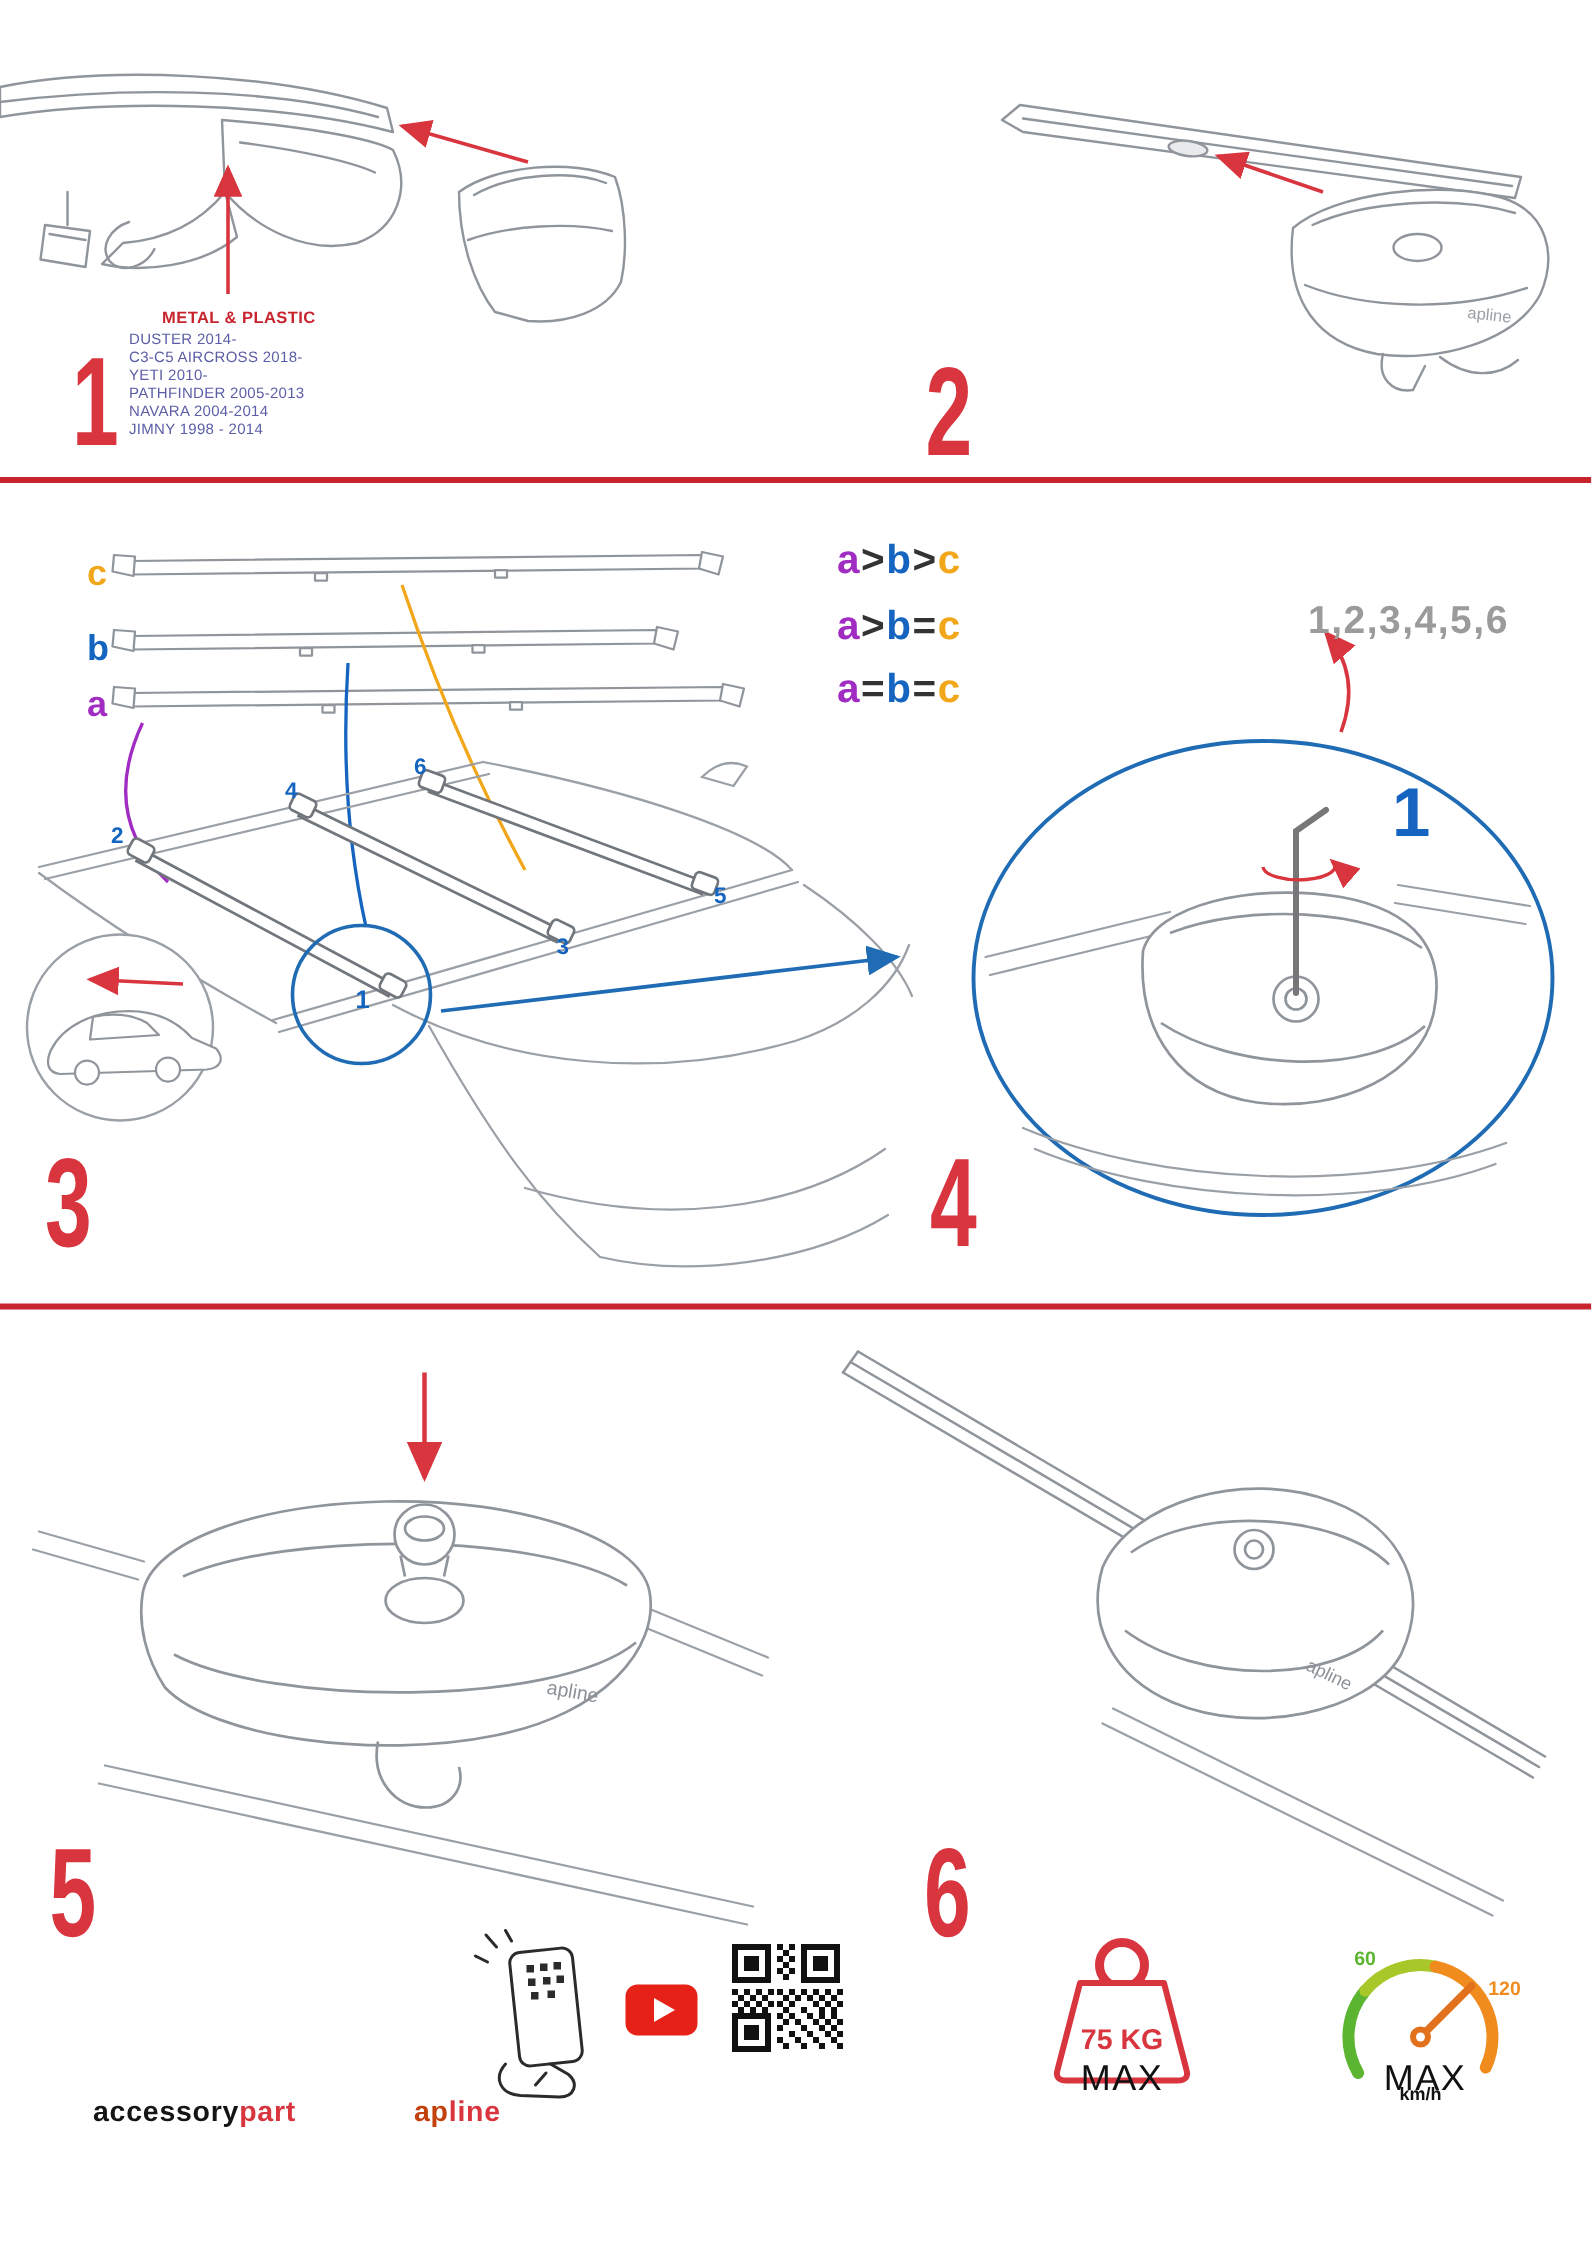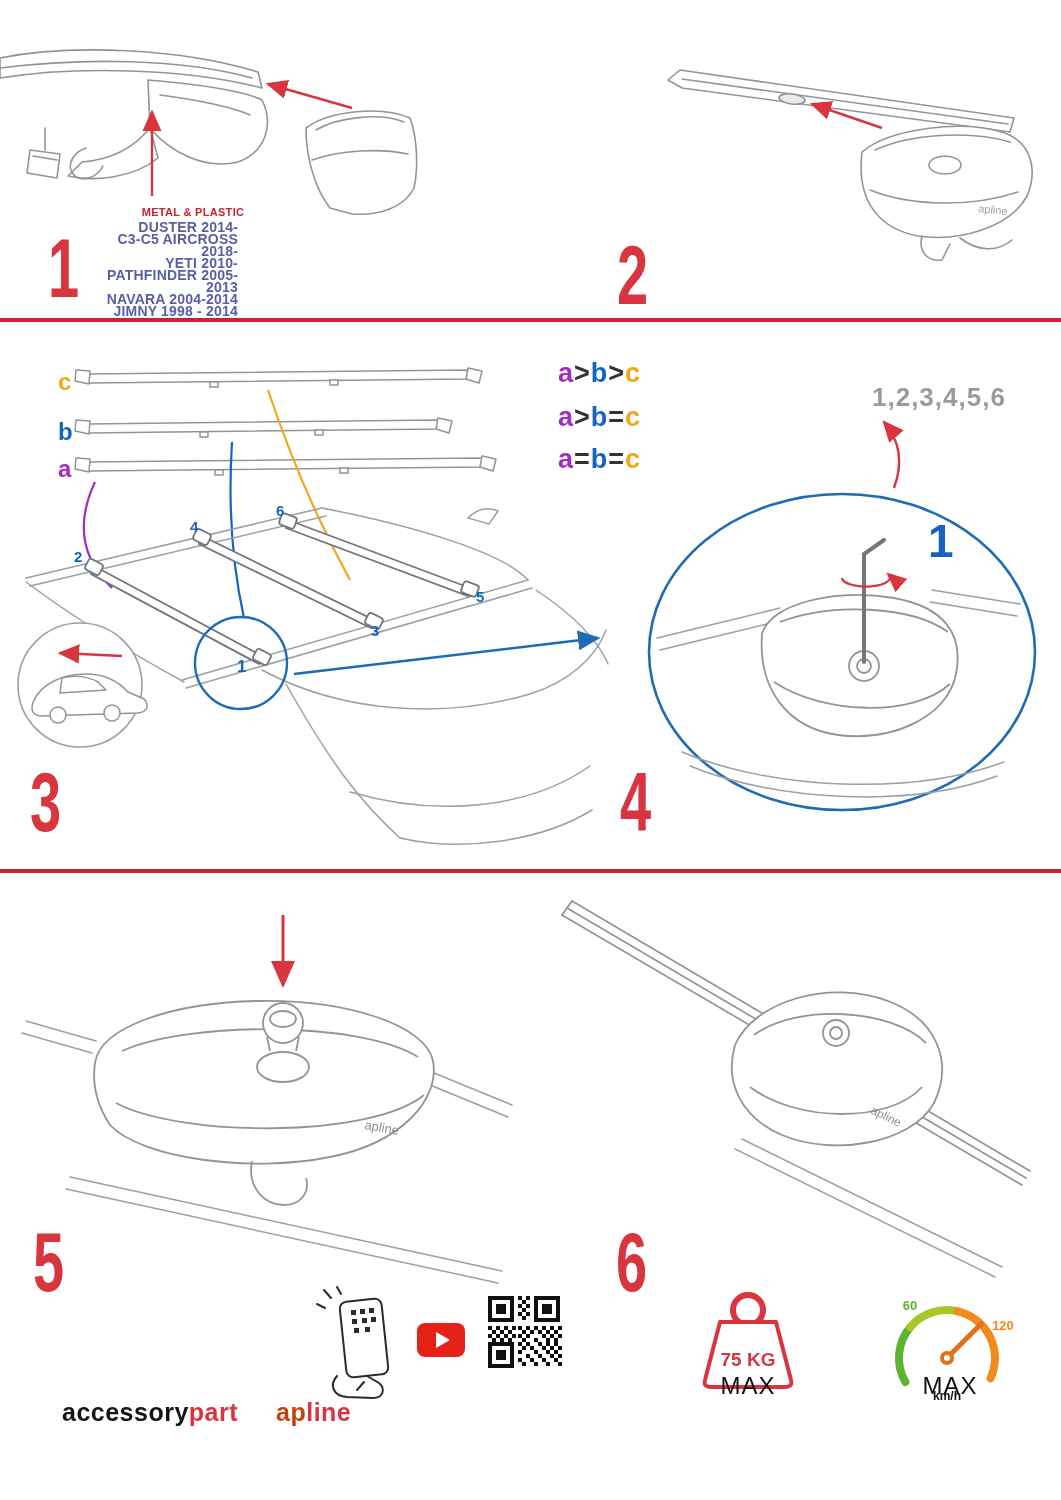--- a/index.html
+++ b/index.html
@@ -3,31 +3,31 @@
 <meta charset="utf-8">
 <style>
   *{margin:0;padding:0;box-sizing:border-box}
   html,body{background:#fff}
   body{font-family:"Liberation Sans",sans-serif}
   .page{position:relative;width:1061px;height:1500px;background:#fff;overflow:hidden}
   .abs{position:absolute}
   .divider{position:absolute;left:0;width:1061px;height:4px;background:#c8242e}
   .bignum{position:absolute;font-weight:700;font-size:56px;line-height:1;color:#d8353f;
           transform:scaleY(1.5);transform-origin:top left;letter-spacing:-2px}
-  .mat-label{position:absolute;left:108px;top:206px;width:170px;text-align:center;
+  .mat-label{position:absolute;left:108px;top:206px;width:170px;
              font-size:11px;font-weight:700;color:#c8242e;letter-spacing:.3px}
-  .models{position:absolute;left:86px;top:221px;width:152px;text-align:right;
-          font-size:14px;font-weight:700;color:#5b5ea6;line-height:12px;letter-spacing:.2px}
+  .models{position:absolute;left:86px;top:221px;width:152px;text-align:left;
+          font-size:10px;font-weight:400;color:#5b5ea6;line-height:12px;letter-spacing:.2px}
   .formula{position:absolute;font-size:27px;font-weight:700;letter-spacing:1px}
   .fa{color:#a12cc2}.fb{color:#1565c0}.fc{color:#f2a71b}.fop{color:#333}
-  .seq{position:absolute;left:872px;top:382px;font-size:26px;font-weight:700;color:#9b9b9b;letter-spacing:1px}
+  .seq{position:absolute;left:872px;top:398px;font-size:26px;font-weight:700;color:#9b9b9b;letter-spacing:1px}
   .tool-step{position:absolute;left:928px;top:514px;font-size:46px;font-weight:700;color:#1565c0}
   .fly{position:absolute;left:108px;top:1318px;width:124px;text-align:center;
        font-family:"Liberation Serif",serif;font-weight:700;font-size:52px;color:#26265e;letter-spacing:5px}
-  .brandline{position:absolute;top:1398px;font-size:25px;font-weight:700;letter-spacing:.5px;white-space:nowrap}
+  .brandline{position:absolute;top:1398px;font-size:19px;font-weight:700;letter-spacing:.5px;white-space:nowrap}
   .c-black{color:#151515}.c-red{color:#d8353f}.c-gray{color:#c2410c}
   .maxlabel{position:absolute;top:1372px;text-align:center;font-size:24px;font-weight:400;color:#111;letter-spacing:1px}
   .yt{position:absolute;left:417px;top:1323px;width:48px;height:34px;background:#e62117;border-radius:8px;
       display:flex;align-items:center;justify-content:center}
   .yt-tri{width:0;height:0;border-left:14px solid #fff;border-top:8px solid transparent;
           border-bottom:8px solid transparent;margin-left:3px}
   svg text{font-family:"Liberation Sans",sans-serif}
 </style>
 </head>
 <body>

